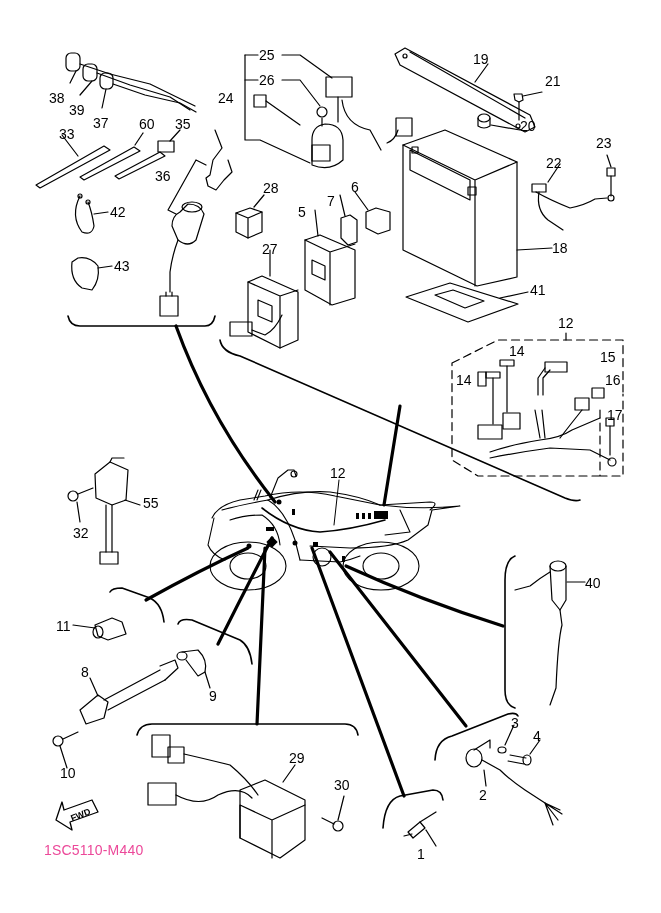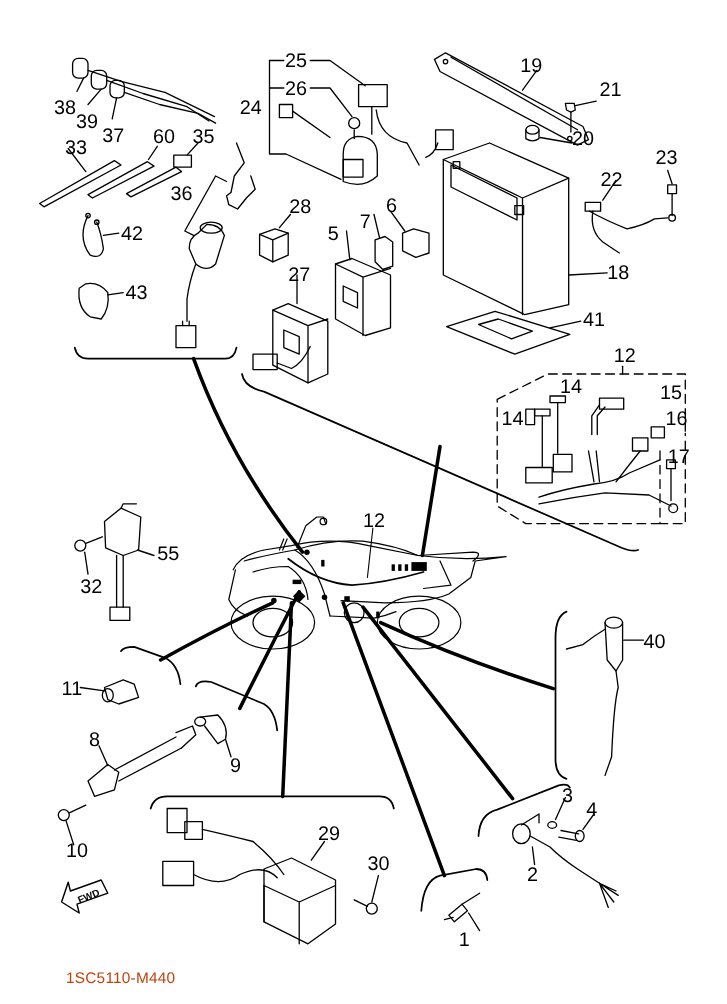--- a/index.html
+++ b/index.html
@@ -1,20 +1,20 @@
 <!DOCTYPE html>
 <html><head>
 <meta charset="utf-8">
 <style>
   html, body { margin: 0; padding: 0; background: #ffffff; }
   body { width: 661px; height: 913px; position: relative; overflow: hidden;
          font-family: "Liberation Sans", sans-serif; color: #000; }
   #diagram { position: absolute; left: 0; top: 0; width: 661px; height: 913px; }
-  .lbl { position: absolute; font-size: 18px; line-height: 13px; color: #000; white-space: nowrap; }
-  .code { position: absolute; font-size: 14px; color: #c2410c; left: 60px; top: 842px; letter-spacing: 0.2px; margin-top: 39px; }
+  .lbl { position: absolute; font-size: 14px; line-height: 13px; color: #000; white-space: nowrap; }
+  .code { position: absolute; font-size: 14px; color: #ec4899; left: 44px; top: 842px; letter-spacing: 0.2px; }
   svg text { font-family: "Liberation Sans", sans-serif; }
 </style>
 </head>
 <body>
 
 <svg id="diagram" viewBox="0 0 661 913" xmlns="http://www.w3.org/2000/svg" fill="none" stroke="#000" stroke-width="1.2" stroke-linejoin="round" stroke-linecap="round">
 
   <g>
     <path d="M68,316 Q70,326 80,326 L205,326 Q213,326 215,316" stroke-width="1.6"></path>
   </g>

